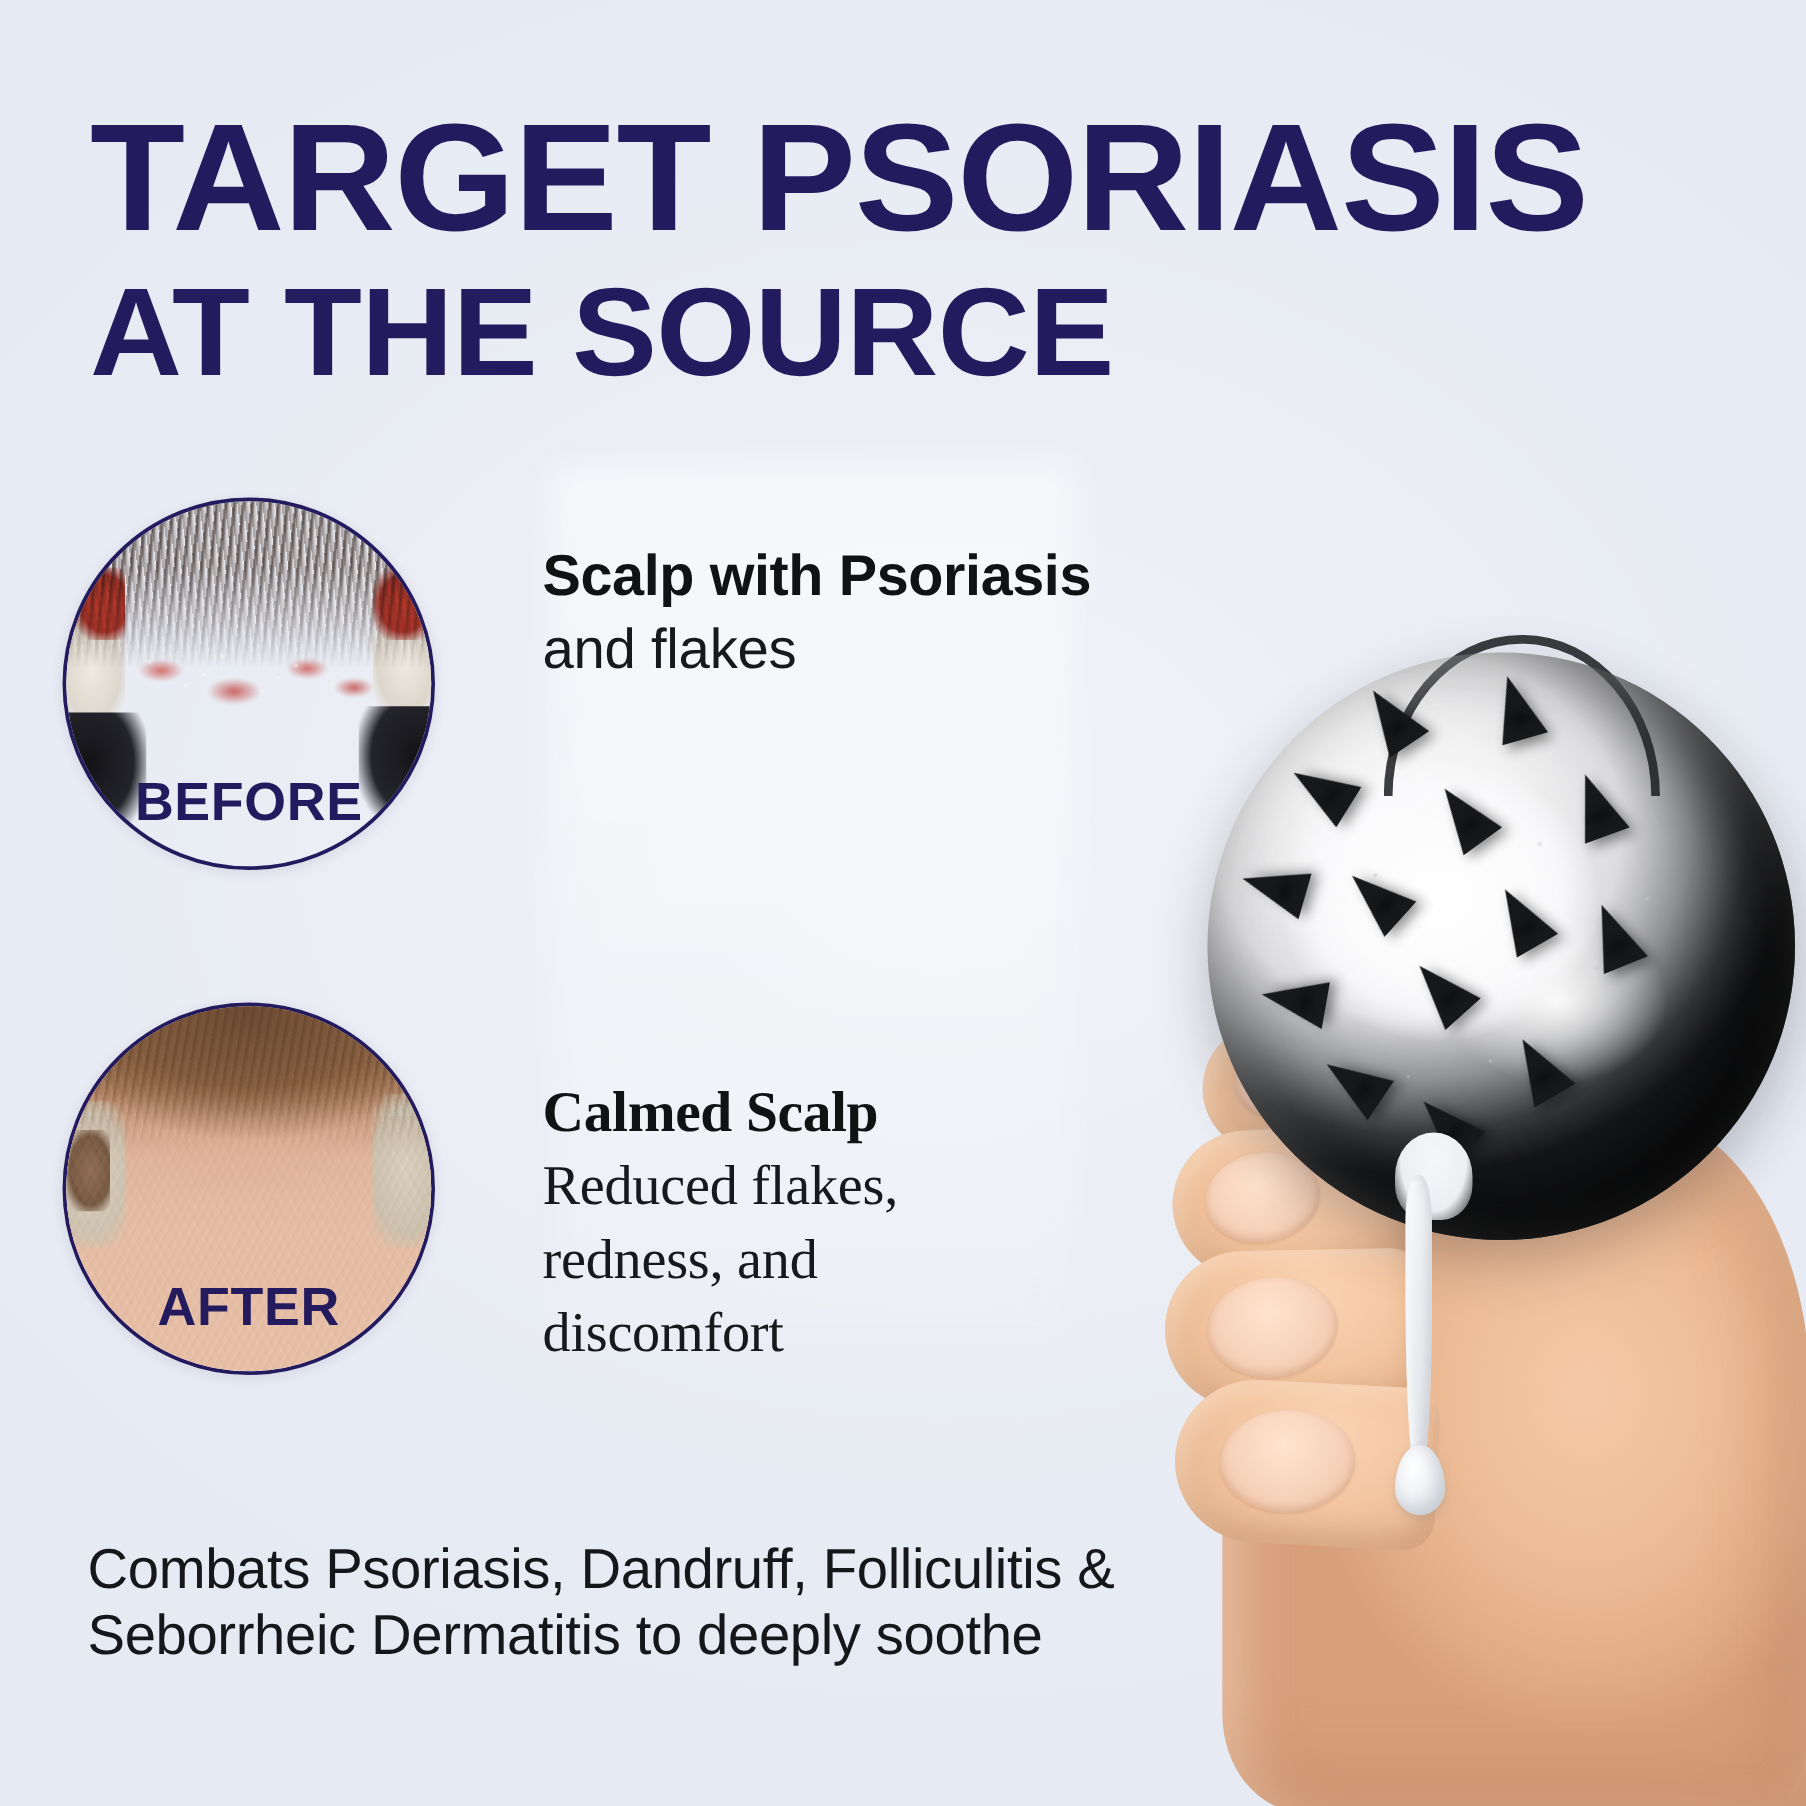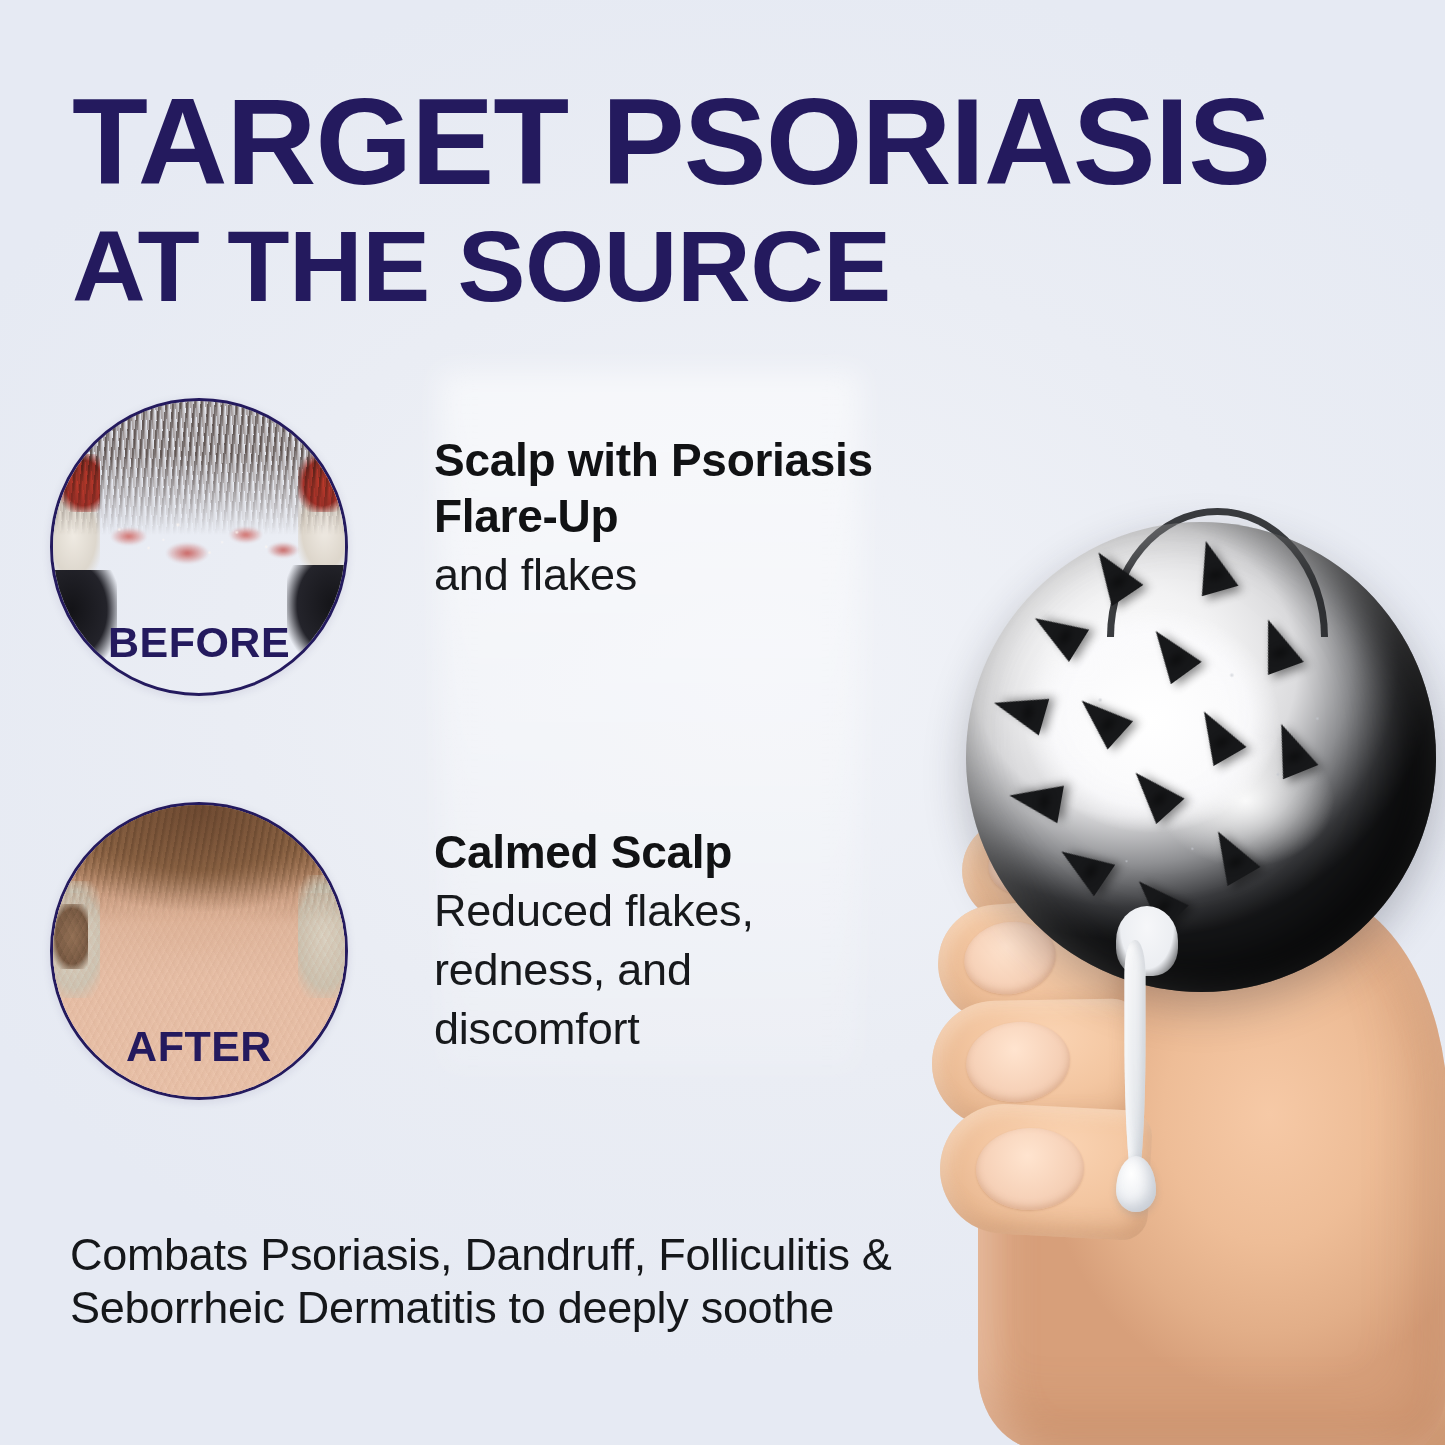--- a/index.html
+++ b/index.html
@@ -148,21 +148,21 @@
 
   .ba-label{
     position:absolute;left:0;right:0;bottom:26px;text-align:center;
     font-size:43px;font-weight:700;color:#241a5e;letter-spacing:.5px;
     font-family:"Liberation Sans", sans-serif;
   }
 
   
   .feature{position:absolute;left:434px;width:560px;}
   #feature-0{top:432px;}
-  #feature-1{top:824px;}
+  #feature-1{top:862px;font-family:Liberation Serif, serif;}
   .f-title{
     font-size:46px;line-height:56px;font-weight:700;color:#111214;
     letter-spacing:-.3px;
   }
   .f-desc{
     font-size:45px;line-height:57px;font-weight:400;color:#17191c;
     letter-spacing:-.2px;margin-top:2px;
   }
 
   
@@ -321,21 +321,20 @@
       <div class="after-right-pale"></div>
       <div class="after-earlobe"></div>
       <div class="after-hair"></div>
       <div class="after-skin-tex"></div>
     </div>
     <div class="ba-label">AFTER</div>
   </div>
 
   <div class="feature" id="feature-0">
     <div class="f-title">Scalp with Psoriasis</div>
-    <div class="f-title">Flare-Up</div>
     <div class="f-desc">and flakes</div>
   </div>
 
   <div class="feature" id="feature-1">
     <div class="f-title">Calmed Scalp</div>
     <div class="f-desc">Reduced flakes,</div>
     <div class="f-desc">redness, and</div>
     <div class="f-desc">discomfort</div>
   </div>
 

